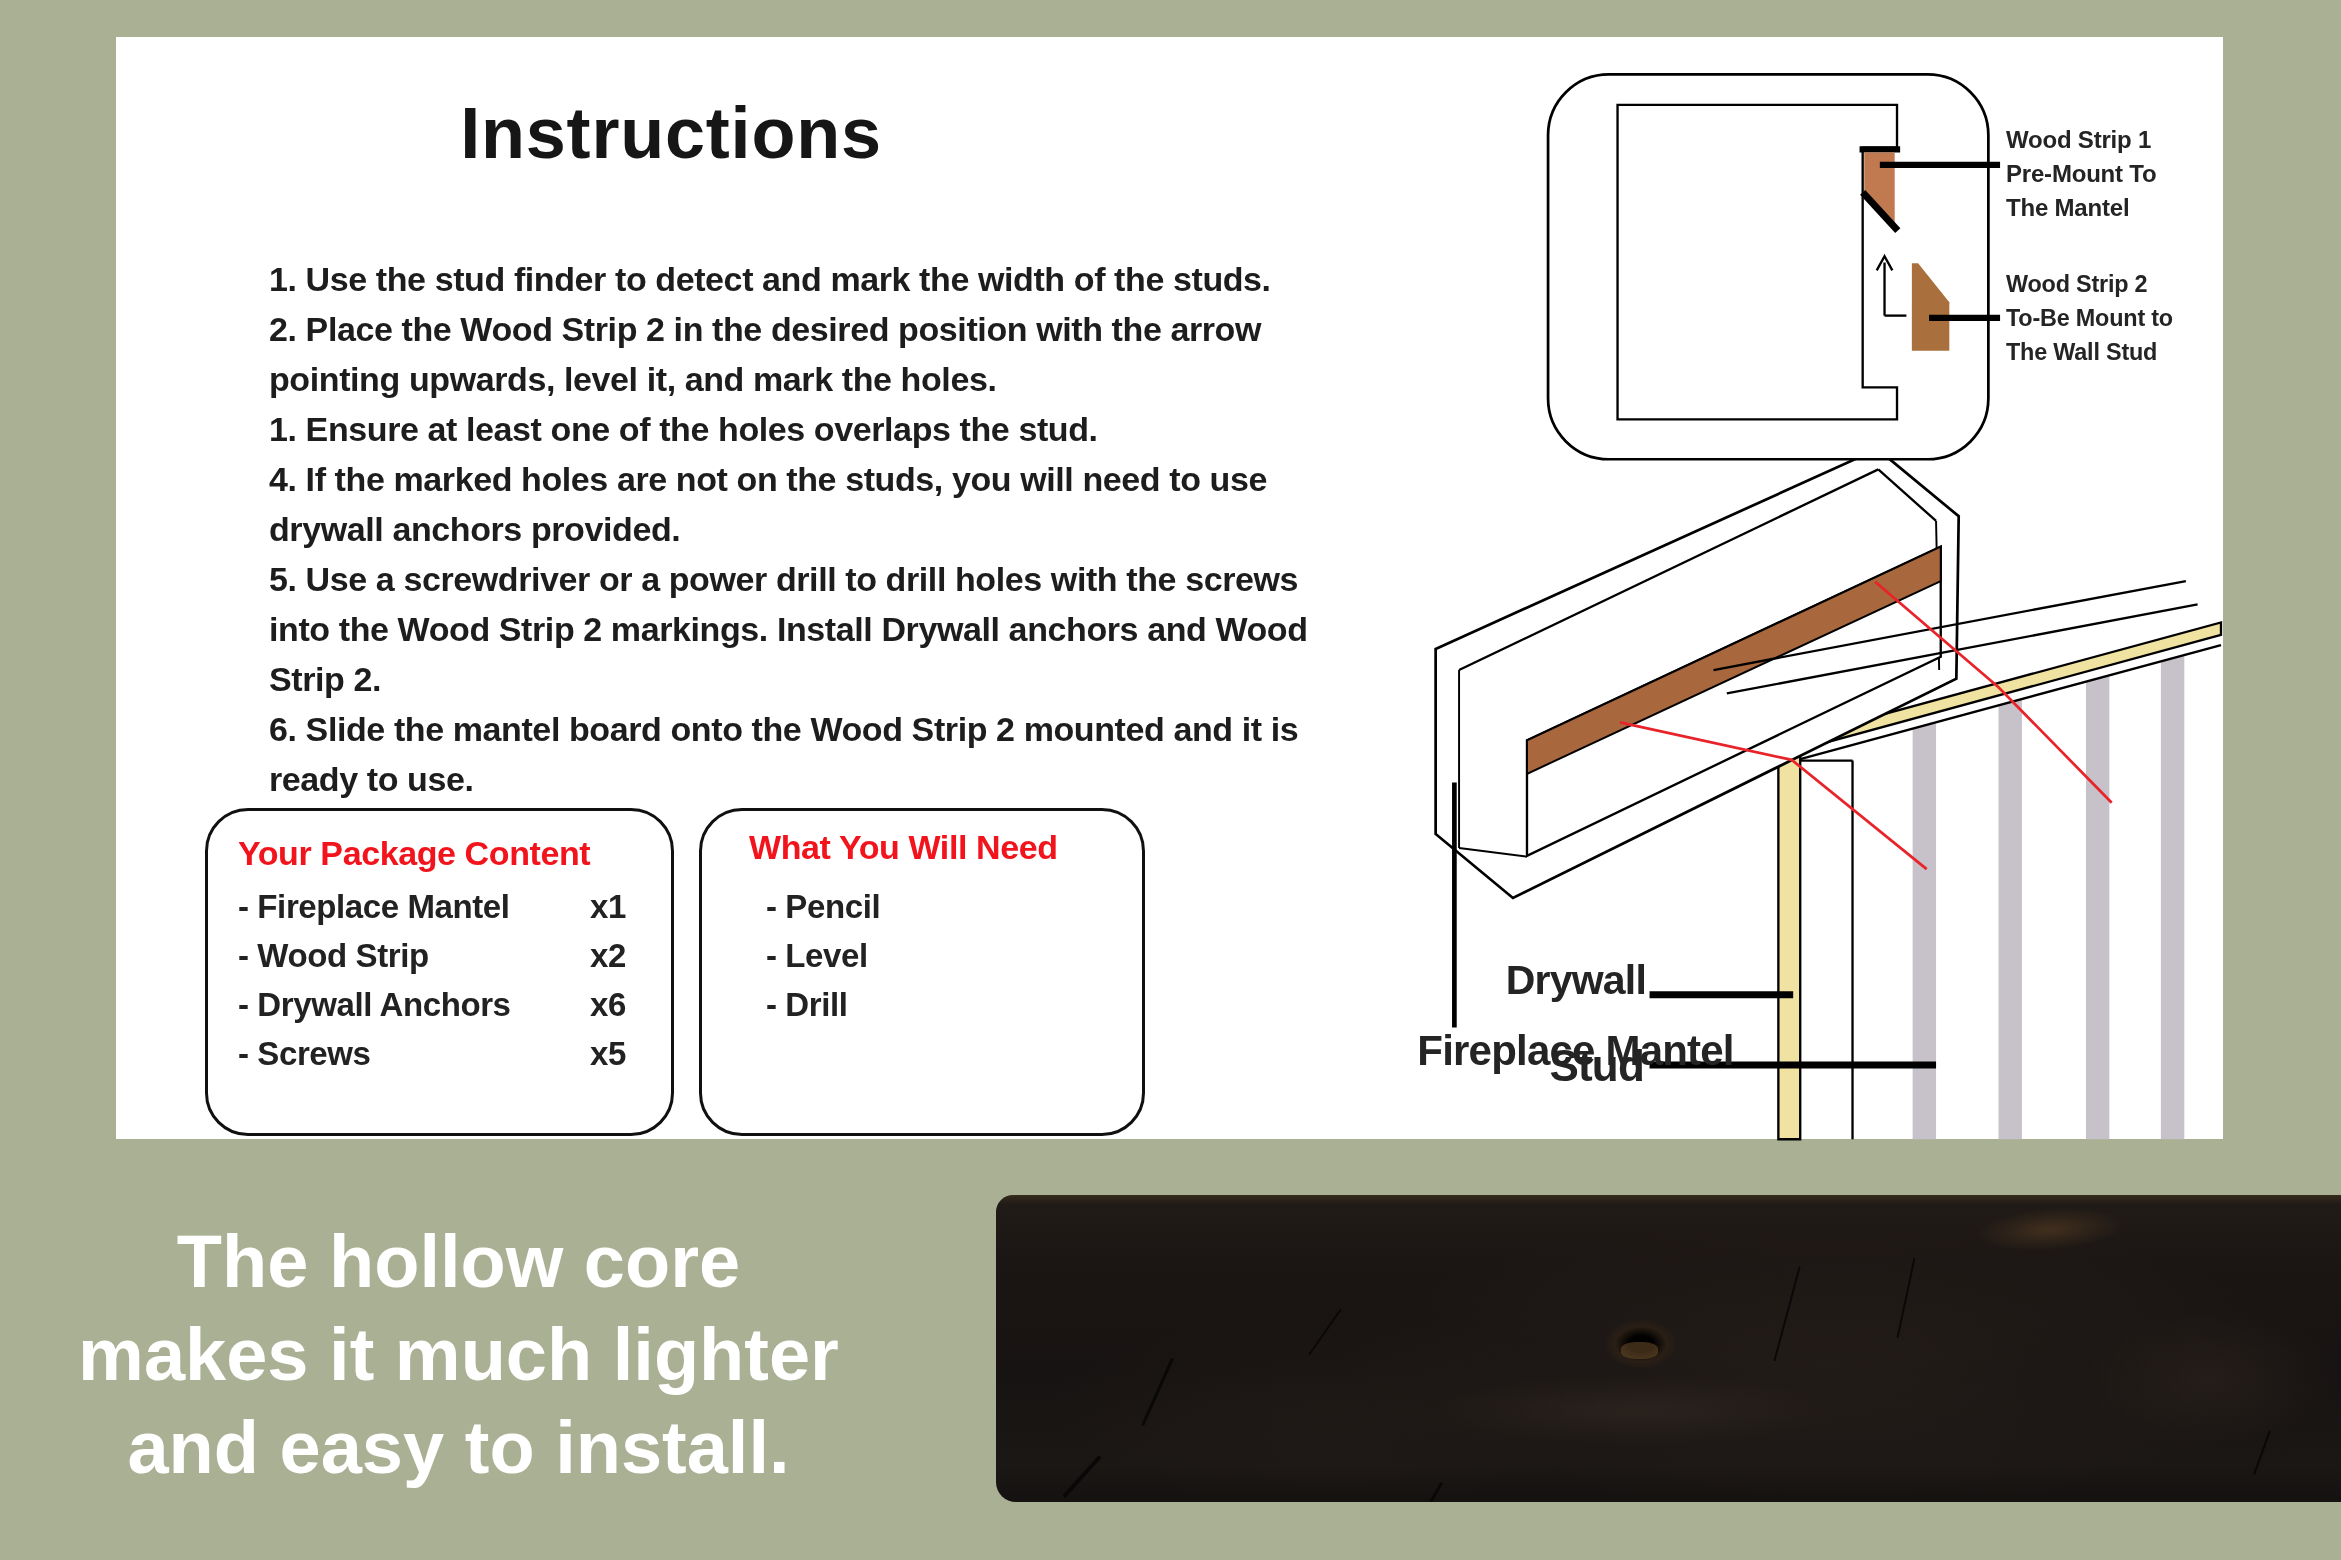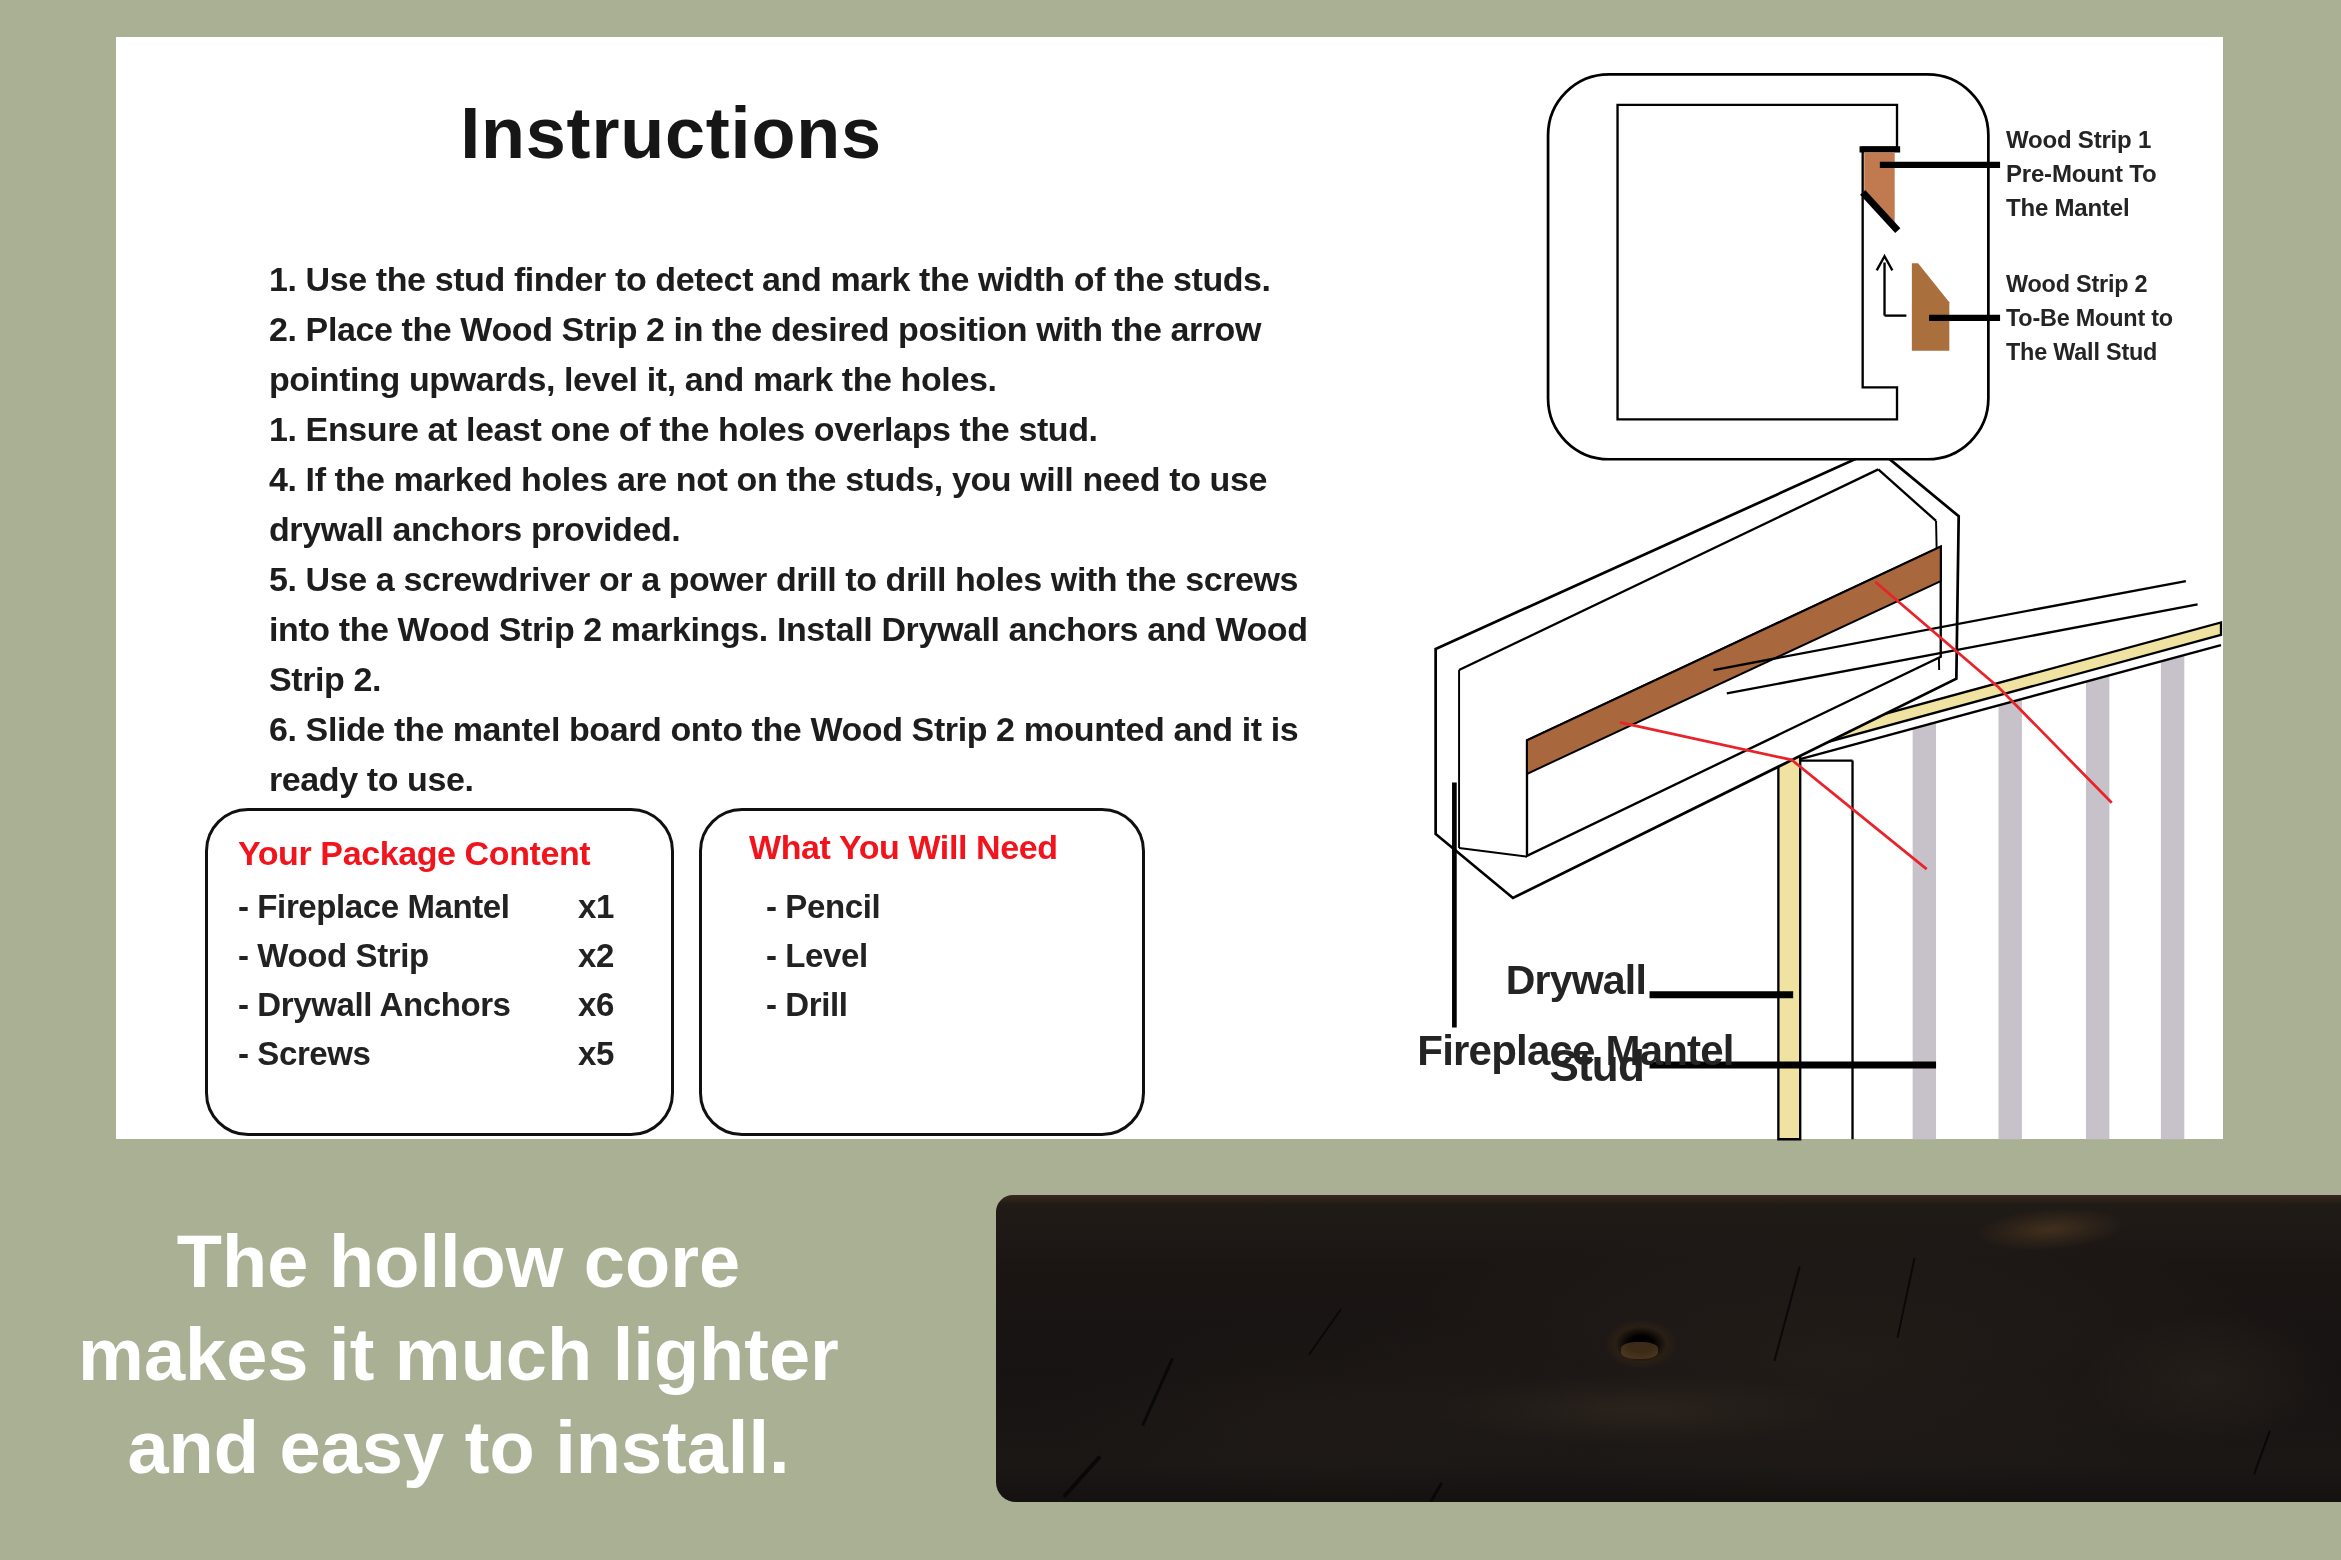--- a/index.html
+++ b/index.html
@@ -31,21 +31,21 @@
     position:absolute;font-size:34px;font-weight:700;color:#f2141c;letter-spacing:-0.4px;
   }
   .pkgbox .boxhead{left:30px;top:23px;}
   .needbox .boxhead{left:47px;top:17px;}
   .boxitems{position:absolute;left:0;top:72px;width:100%;}
   .boxrow{
     position:relative;height:49px;font-size:33px;font-weight:700;color:#222;
     letter-spacing:-0.4px;
   }
   .pkgbox .boxrow .nm{position:absolute;left:30px;top:4.7px;}
-  .pkgbox .boxrow .qty{position:absolute;right:57px;top:4.7px;margin-left:7px;}
+  .pkgbox .boxrow .qty{position:absolute;right:45px;top:4.7px;margin-left:7px;}
   .needbox .boxrow .nm{position:absolute;left:64px;top:4.7px;}
   .lbl{color:#242424;font-weight:700;}
   .ws-label{left:2006px;top:123px;font-size:24px;line-height:34px;letter-spacing:-0.2px;}
   .ws-label2{left:2006px;top:267px;font-size:23.4px;line-height:34px;letter-spacing:-0.2px;}
   .mantel-label{left:1318px;top:1027px;width:515px;text-align:center;font-size:42px;letter-spacing:-0.8px;}
   .drywall-label{left:1390px;top:957px;width:256px;text-align:right;font-size:41px;letter-spacing:-0.8px;}
   .stud-label{left:1390px;top:1041px;width:254px;text-align:right;font-size:44px;letter-spacing:-0.8px;}
   .footer{
     left:27px;top:1215px;width:863px;text-align:center;
     font-size:74px;line-height:93px;font-weight:700;color:#ffffff;letter-spacing:0px;

